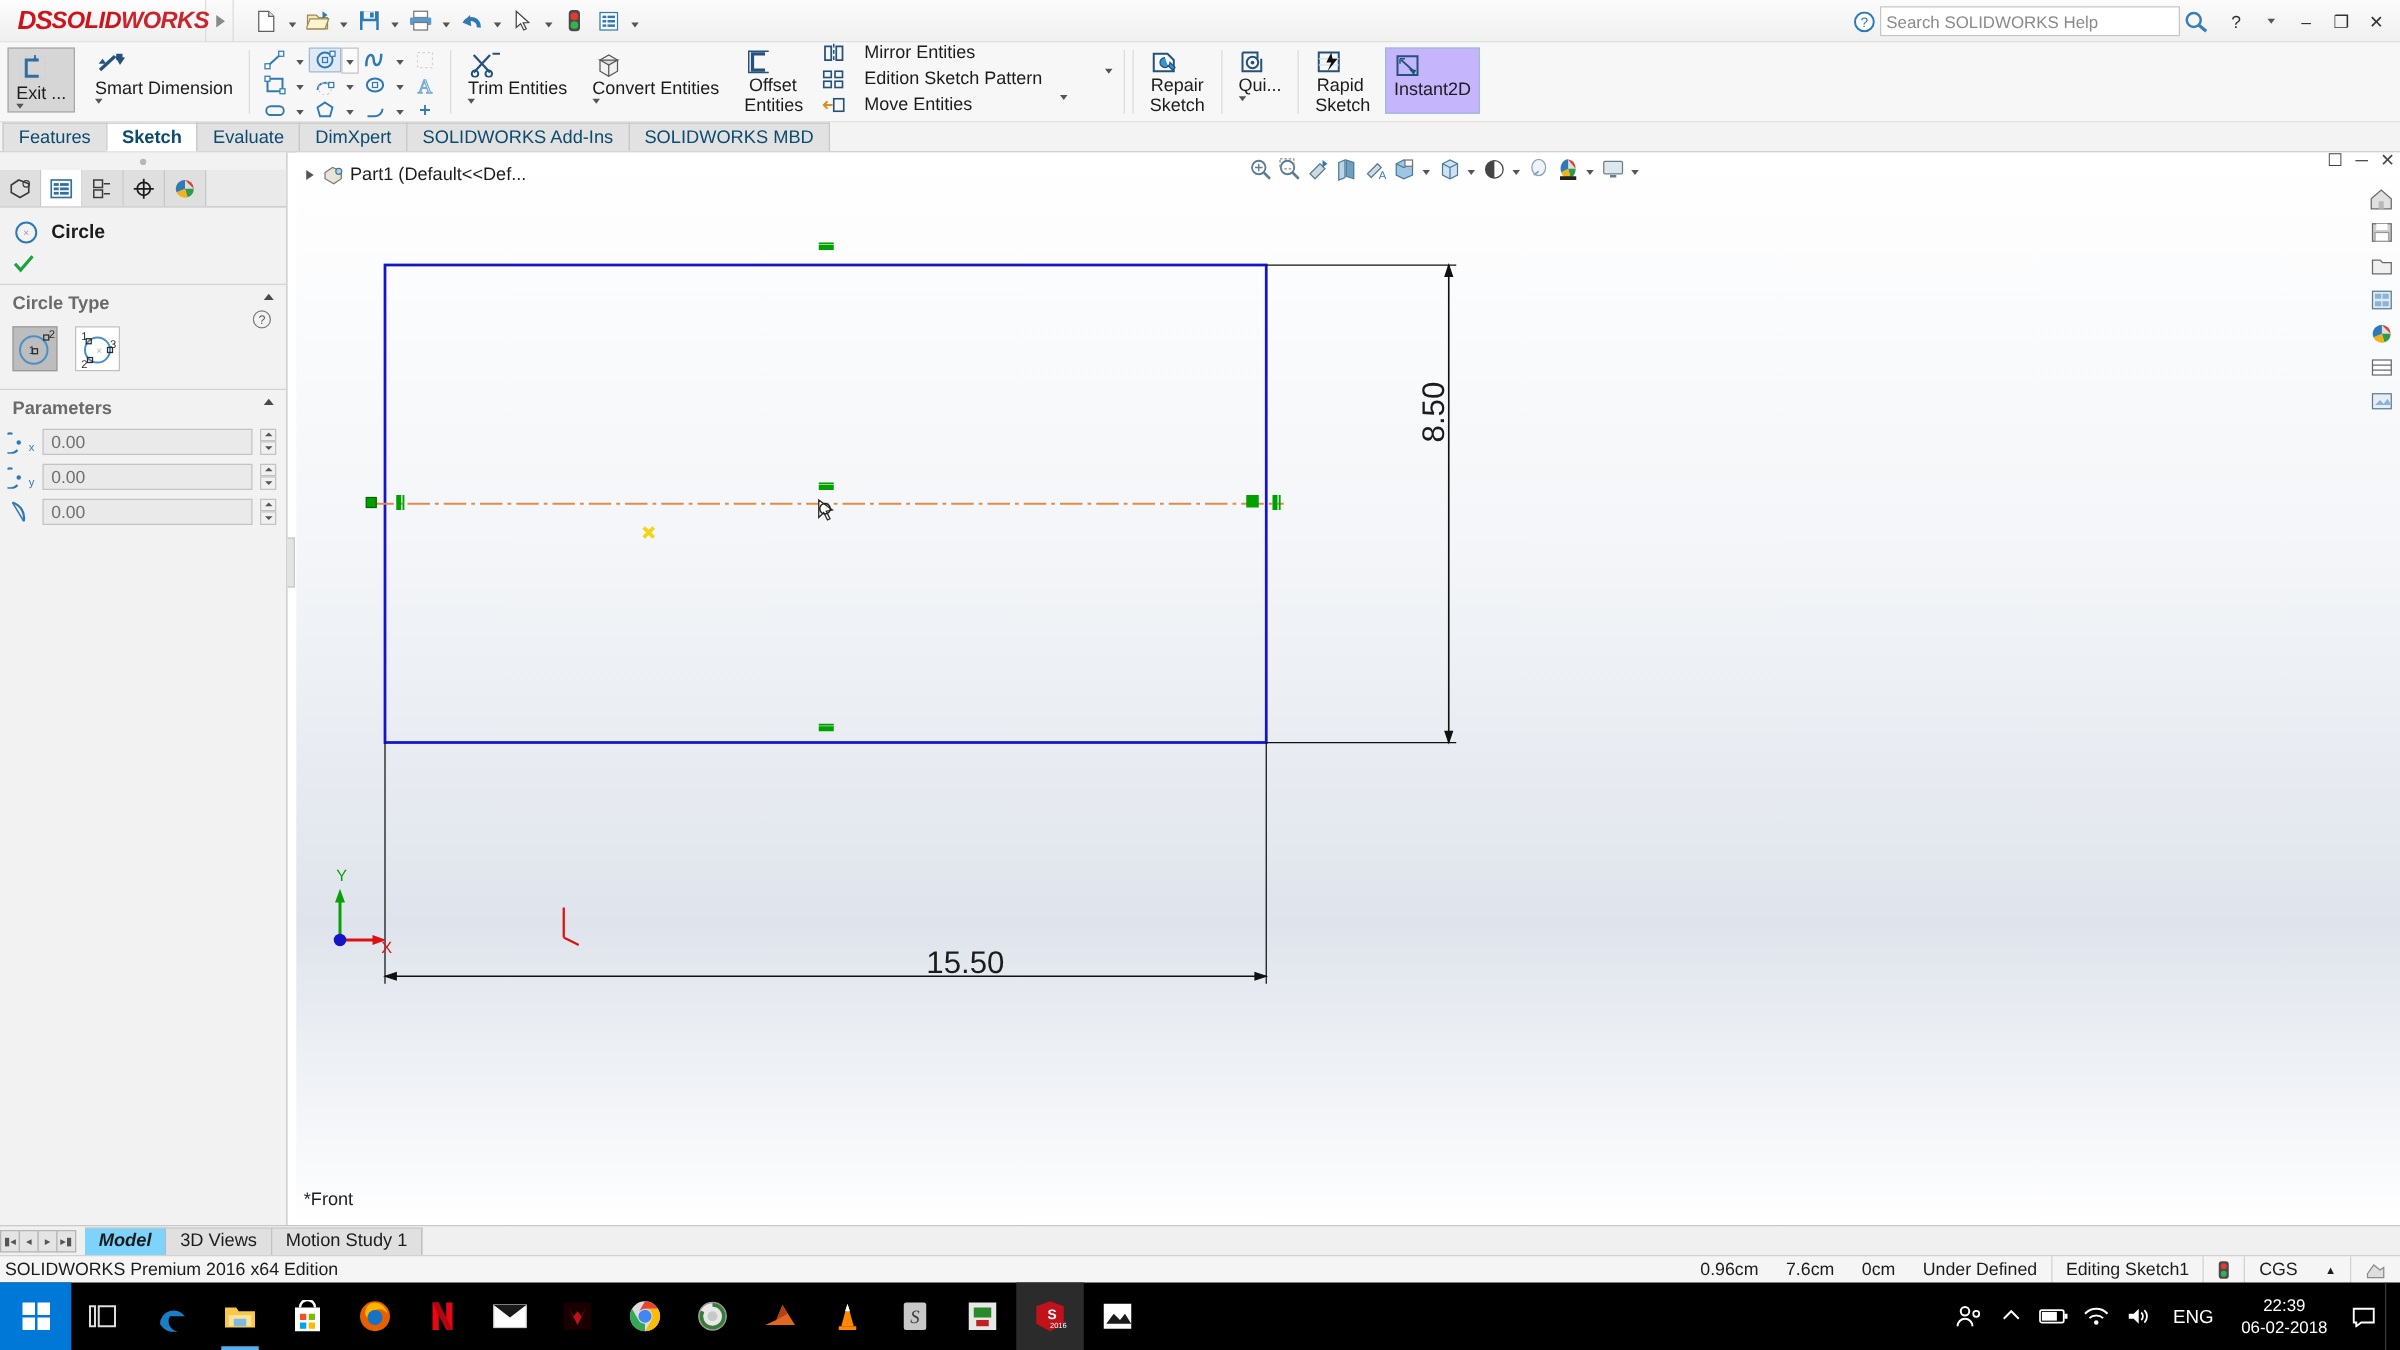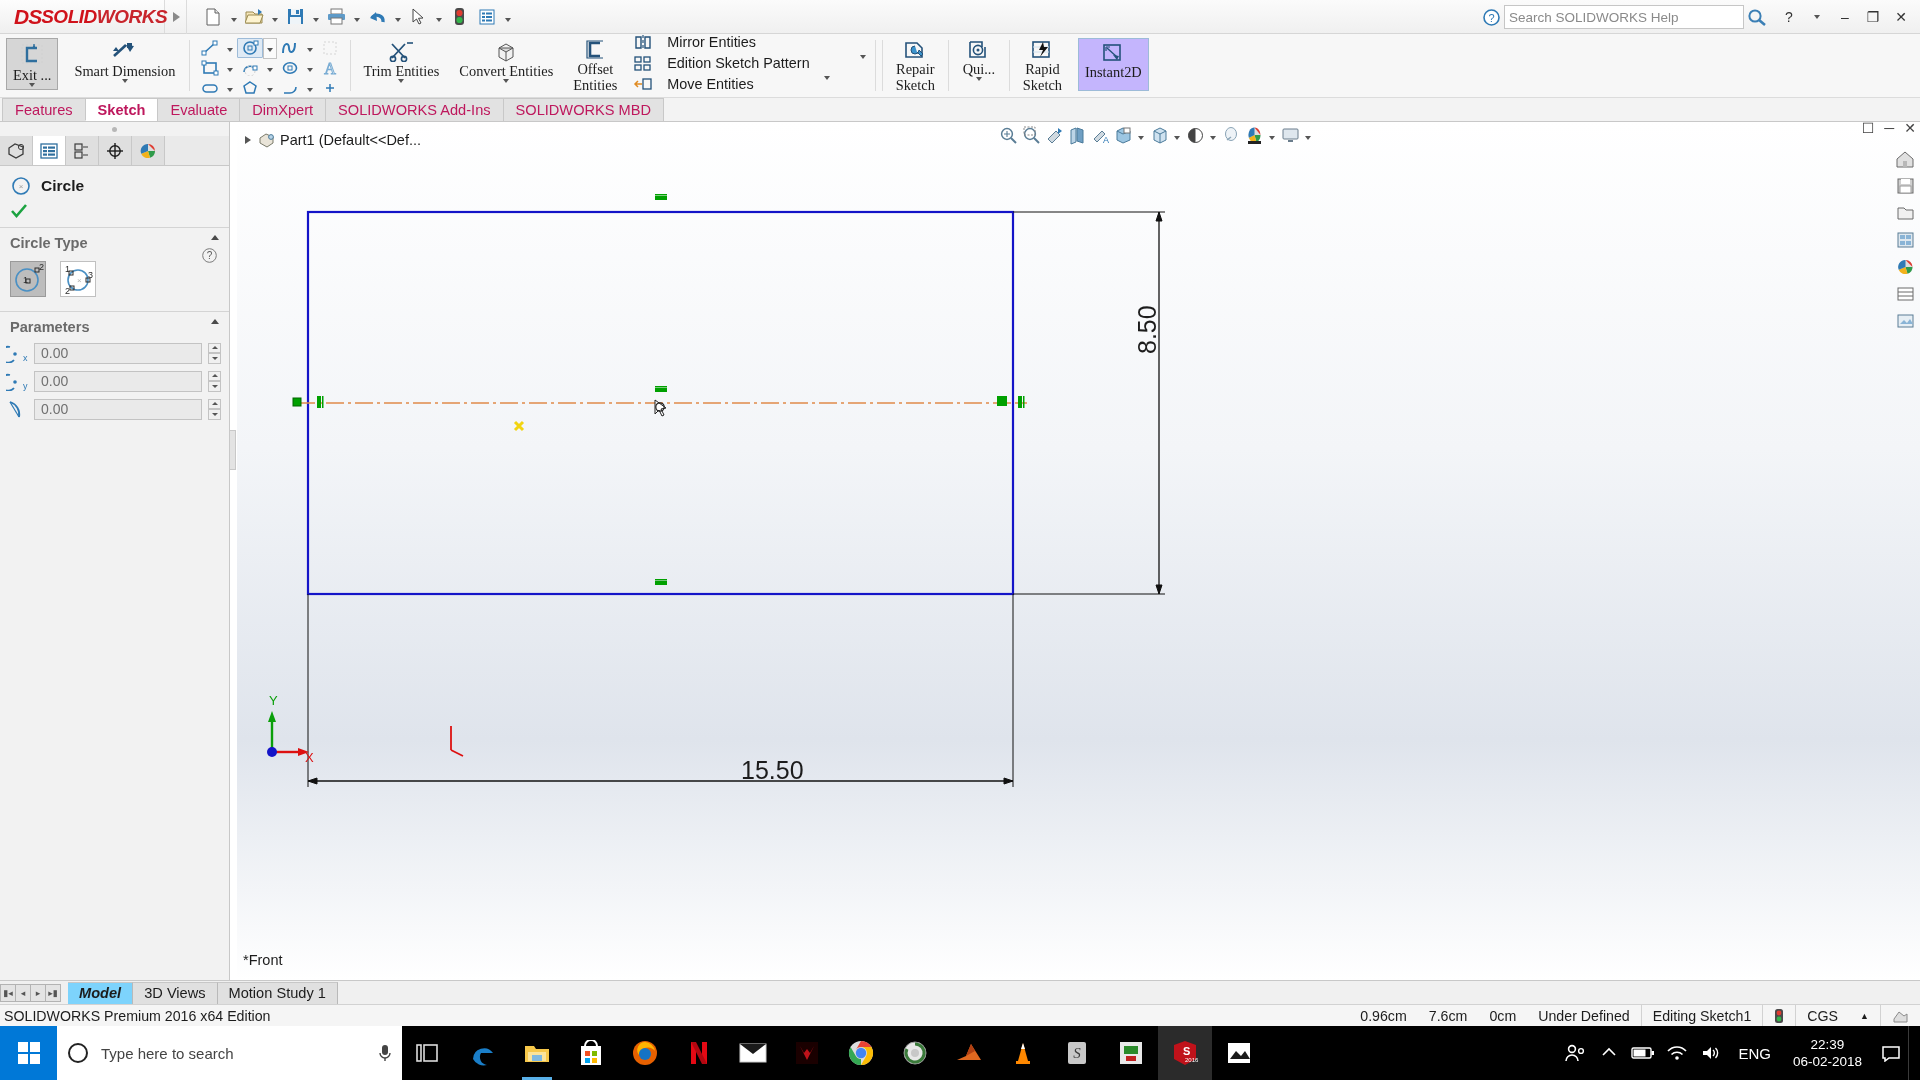--- a/index.html
+++ b/index.html
@@ -41,41 +41,41 @@
   .wbtn{ width:26px;height:24px;display:flex;align-items:center;justify-content:center;font-size:14px;color:#333;}
 
   
   .ribbon{
     position:absolute; left:0; top:34px; width:1920px; height:64px;
     background:#f7f7f7; border-bottom:1px solid #dcdcdc;
     display:flex; align-items:stretch;
   }
   .rgroup{ display:flex; align-items:stretch; padding:0 4px; }
   .rsep{ width:1px; background:#dcdcdc; margin:6px 3px; }
-  .bigbtn{ display:flex; flex-direction:column; align-items:center; justify-content:flex-start;
-    padding:3px 6px 0; min-width:44px; cursor:default;font-family:Liberation Serif, serif; }
+  .bigbtn{ display:flex; flex-direction:column; justify-content:flex-start;
+    padding:3px 6px 0; min-width:44px; cursor:default; }
   .bigbtn .lbl{ font-size:14.4px; text-align:center; line-height:14px; margin-top:2px; color:#1c1c1c;}
   .bigbtn.sel{ background:#d6d6d6; border:1px solid #a8a8a8; }
   .bigbtn.sel2{ background:#c4b5fd; border:1px solid #9dbbd8; }
   .bigbtn .dd{ margin-top:1px; }
   .minigrid{ display:grid; grid-template-rows:repeat(3,20px); grid-auto-flow:column; align-items:center; padding:1px 0;}
   .minicell{ display:flex; align-items:center; height:20px; }
   .mbtn{ width:26px;height:20px;display:flex;align-items:center;justify-content:center;}
   .mbtn.act{ background:#dfeaf5; border:1px solid #9dbbd8; border-radius:1px;}
   .mdrop{ width:14px;height:20px;display:flex;align-items:flex-end;justify-content:center;padding-bottom:6px;}
   .mdrop.box{ border:1px solid #c3c3c3; background:#fbfbfb; height:21px;}
   .txtrow{ display:flex; align-items:flex-start; gap:14px; height:21px; padding:0 2px; }
   .txtrow .lbl{ font-size:14.4px; color:#1c1c1c; }
   .threerow{ display:flex; flex-direction:column; justify-content:center; }
 
   
   .tabbar{ position:absolute; left:0; top:98px; width:1920px; height:24px; background:#f3f3f3;
     border-bottom:1px solid #c8c8c8; display:flex; align-items:flex-end; }
   .tab{ height:23px; padding:0 12px; display:flex; align-items:center; font-size:14.6px;
-    background:#e2e2e2; border:1px solid #c8c8c8; border-bottom:none; margin-right:-1px; color:#be185d;}
+    background:#e2e2e2; border:1px solid #c8c8c8; border-bottom:none; margin-right:-1px; color:#0c4a6e;}
   .tab.active{ background:#fff; font-weight:bold; border-bottom:1px solid #fff; }
 
   
   .leftpanel{ position:absolute; left:0; top:122px; width:230px; height:858px; background:#f2f2f2;
     border-right:1px solid #c8c8c8; }
   .pm-handle{ height:14px; display:flex; align-items:center; justify-content:center;}
   .pm-handle .dot{ width:5px;height:5px;border-radius:50%;background:#b7b7b7; }
   .pm-tabs{ display:flex; height:30px; border-bottom:1px solid #c8c8c8; background:#eaeaea;}
   .pm-tab{ width:33px; height:29px; display:flex;align-items:center;justify-content:center;
     border-right:1px solid #c8c8c8; background:#dfdfdf;}
@@ -1007,32 +1007,20 @@
 
   <div class="taskbar">
     <div class="startbtn">
       <svg width="24" height="24">
           <rect x="1" y="1" width="10" height="10" fill="#fff"></rect>
           <rect x="13" y="1" width="10" height="10" fill="#fff"></rect>
           <rect x="1" y="13" width="10" height="10" fill="#fff"></rect>
           <rect x="13" y="13" width="10" height="10" fill="#fff"></rect>
         </svg>
     </div>
-    <div class="tsearch">
-      <svg width="22" height="22">
-          <circle cx="11" cy="11" r="9" fill="none" stroke="#222" stroke-width="2"></circle>
-        </svg>
-      <span class="txt">Type here to search</span>
-      <div style="flex:1"></div>
-      <svg width="14" height="22">
-          <rect x="4" y="3" width="6" height="10" rx="3" fill="#444"></rect>
-          <path d="M2 11 a5 5 0 0 0 10 0" fill="none" stroke="#444" stroke-width="1.4"></path>
-          <line x1="7" y1="16" x2="7" y2="19" stroke="#444" stroke-width="1.4"></line>
-        </svg>
-    </div>
 
     <div class="tb-icons">
       <div class="tbi">
         <svg width="26" height="22">
             <rect x="1" y="3" width="4" height="16" fill="none" stroke="#ddd" stroke-width="1.6"></rect>
             <rect x="8" y="3" width="13" height="16" fill="none" stroke="#ddd" stroke-width="1.6"></rect>
           </svg>
       </div>
       <div class="tbi">
         <svg width="28" height="28">

